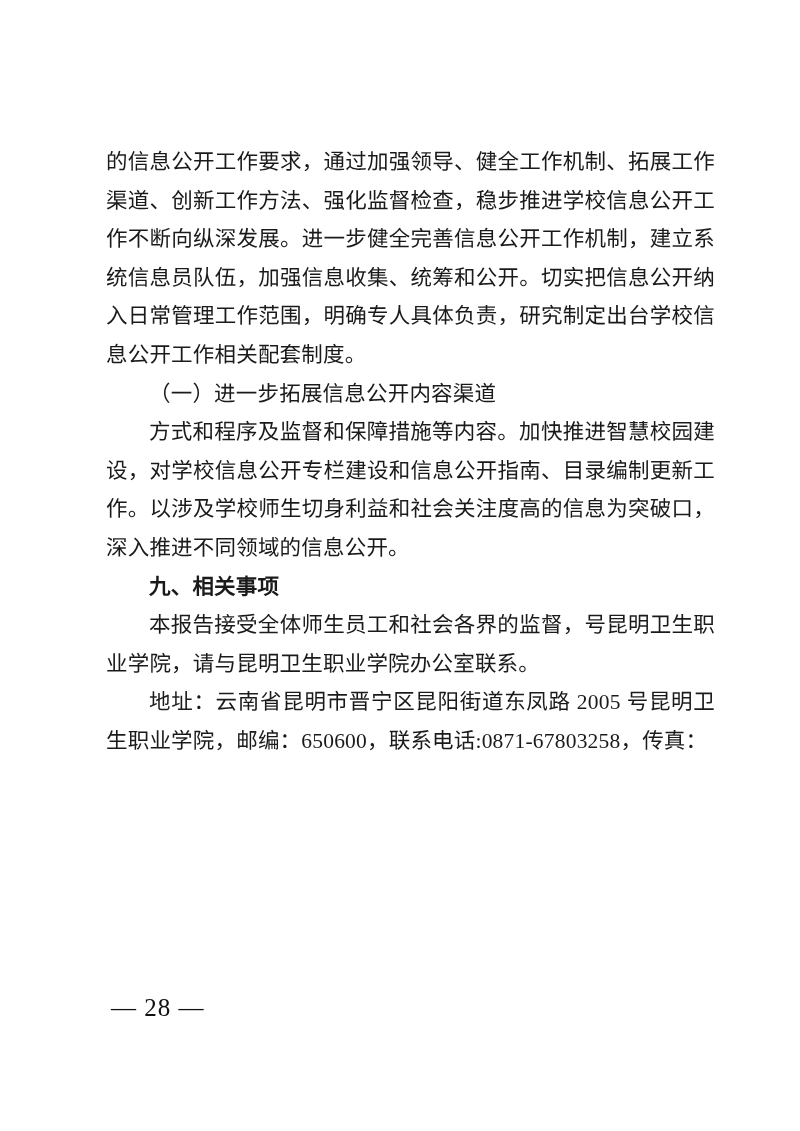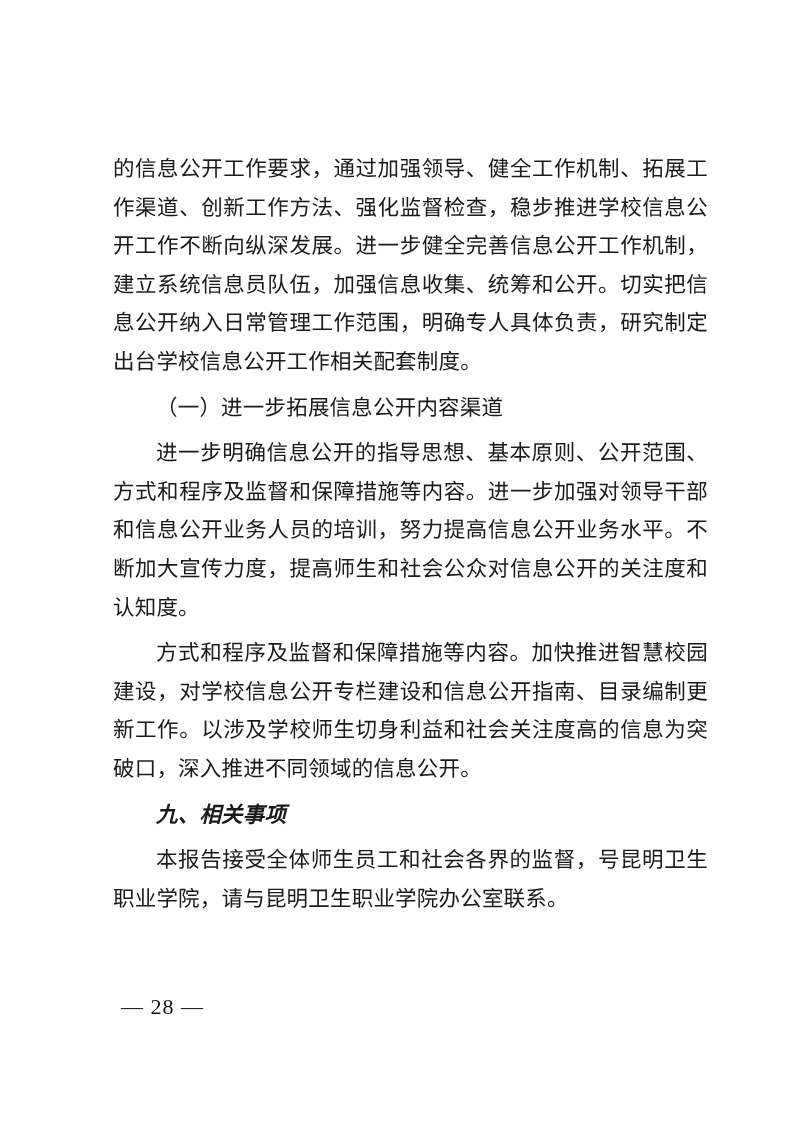--- a/index.html
+++ b/index.html
@@ -21,55 +21,54 @@
     left: 106px;
     top: 143px;
     width: 609px;
     font-size: 21.5px;
     line-height: 38.6px;
     text-align: justify;
     text-justify: inter-character;
     letter-spacing: 0.2px;
   }
   .content p {
-    margin: 7px;
+    margin: 0;
     padding: 0;
     text-indent: 2em;
   }
   .content p.no-indent {
     text-indent: 0;
   }
   
   .content p.h2 {
     font-weight: 500;
   }
   
   .content p.h1 {
     font-family: "Liberation Sans", "DejaVu Sans", sans-serif;
     font-weight: bold;
     font-size: 21.5px;
-    font-style: italic;
   }
   .footer {
     position: absolute;
-    left: 121px;
+    left: 111px;
     top: 994px;
-    font-size: 22px;
+    font-size: 25px;
     letter-spacing: 1px;
     color: #111111;
     font-family: "Liberation Serif", "DejaVu Serif", serif;
     white-space: pre;
   }
 </style>
 </head>
 <body>
 
 <div class="page">
   <div class="content">
     <p class="no-indent">的信息公开工作要求，通过加强领导、健全工作机制、拓展工作渠道、创新工作方法、强化监督检查，稳步推进学校信息公开工作不断向纵深发展。进一步健全完善信息公开工作机制，建立系统信息员队伍，加强信息收集、统筹和公开。切实把信息公开纳入日常管理工作范围，明确专人具体负责，研究制定出台学校信息公开工作相关配套制度。</p>
     <p class="h2">（一）进一步拓展信息公开内容渠道</p>
-    <p>进一步明确信息公开的指导思想、基本原则、公开范围、方式和程序及监督和保障措施等内容。进一步加强对领导干部和信息公开业务人员的培训，努力提高信息公开业务水平。不断加大宣传力度，提高师生和社会公众对信息公开的关注度和认知度。</p>
     <p>方式和程序及监督和保障措施等内容。加快推进智慧校园建设，对学校信息公开专栏建设和信息公开指南、目录编制更新工作。以涉及学校师生切身利益和社会关注度高的信息为突破口，深入推进不同领域的信息公开。</p>
     <p class="h1">九、相关事项</p>
     <p>本报告接受全体师生员工和社会各界的监督，号昆明卫生职业学院，请与昆明卫生职业学院办公室联系。</p>
+    <p>地址：云南省昆明市晋宁区昆阳街道东凤路 2005 号昆明卫生职业学院，邮编：650600，联系电话:0871-67803258，传真：</p>
   </div>
   <div class="footer">— 28 —</div>
 </div>
 
 </body></html>

